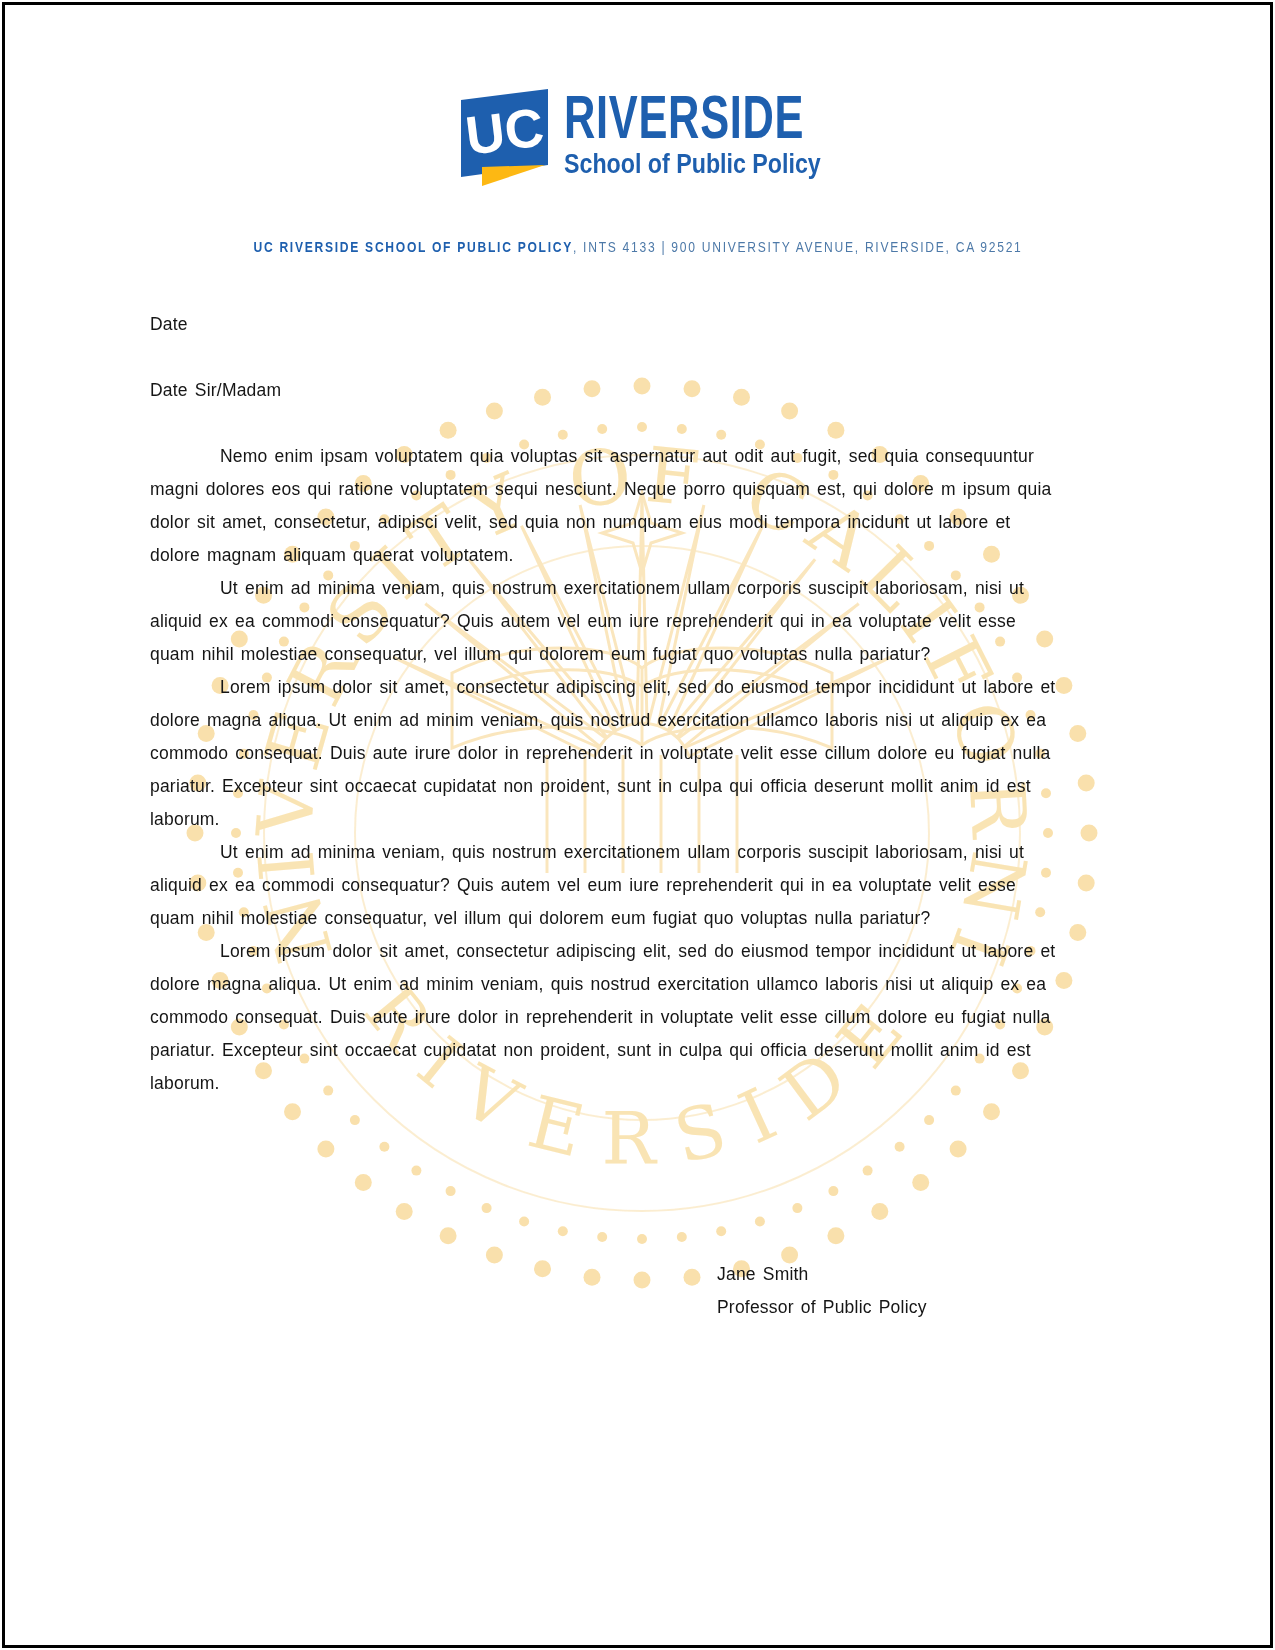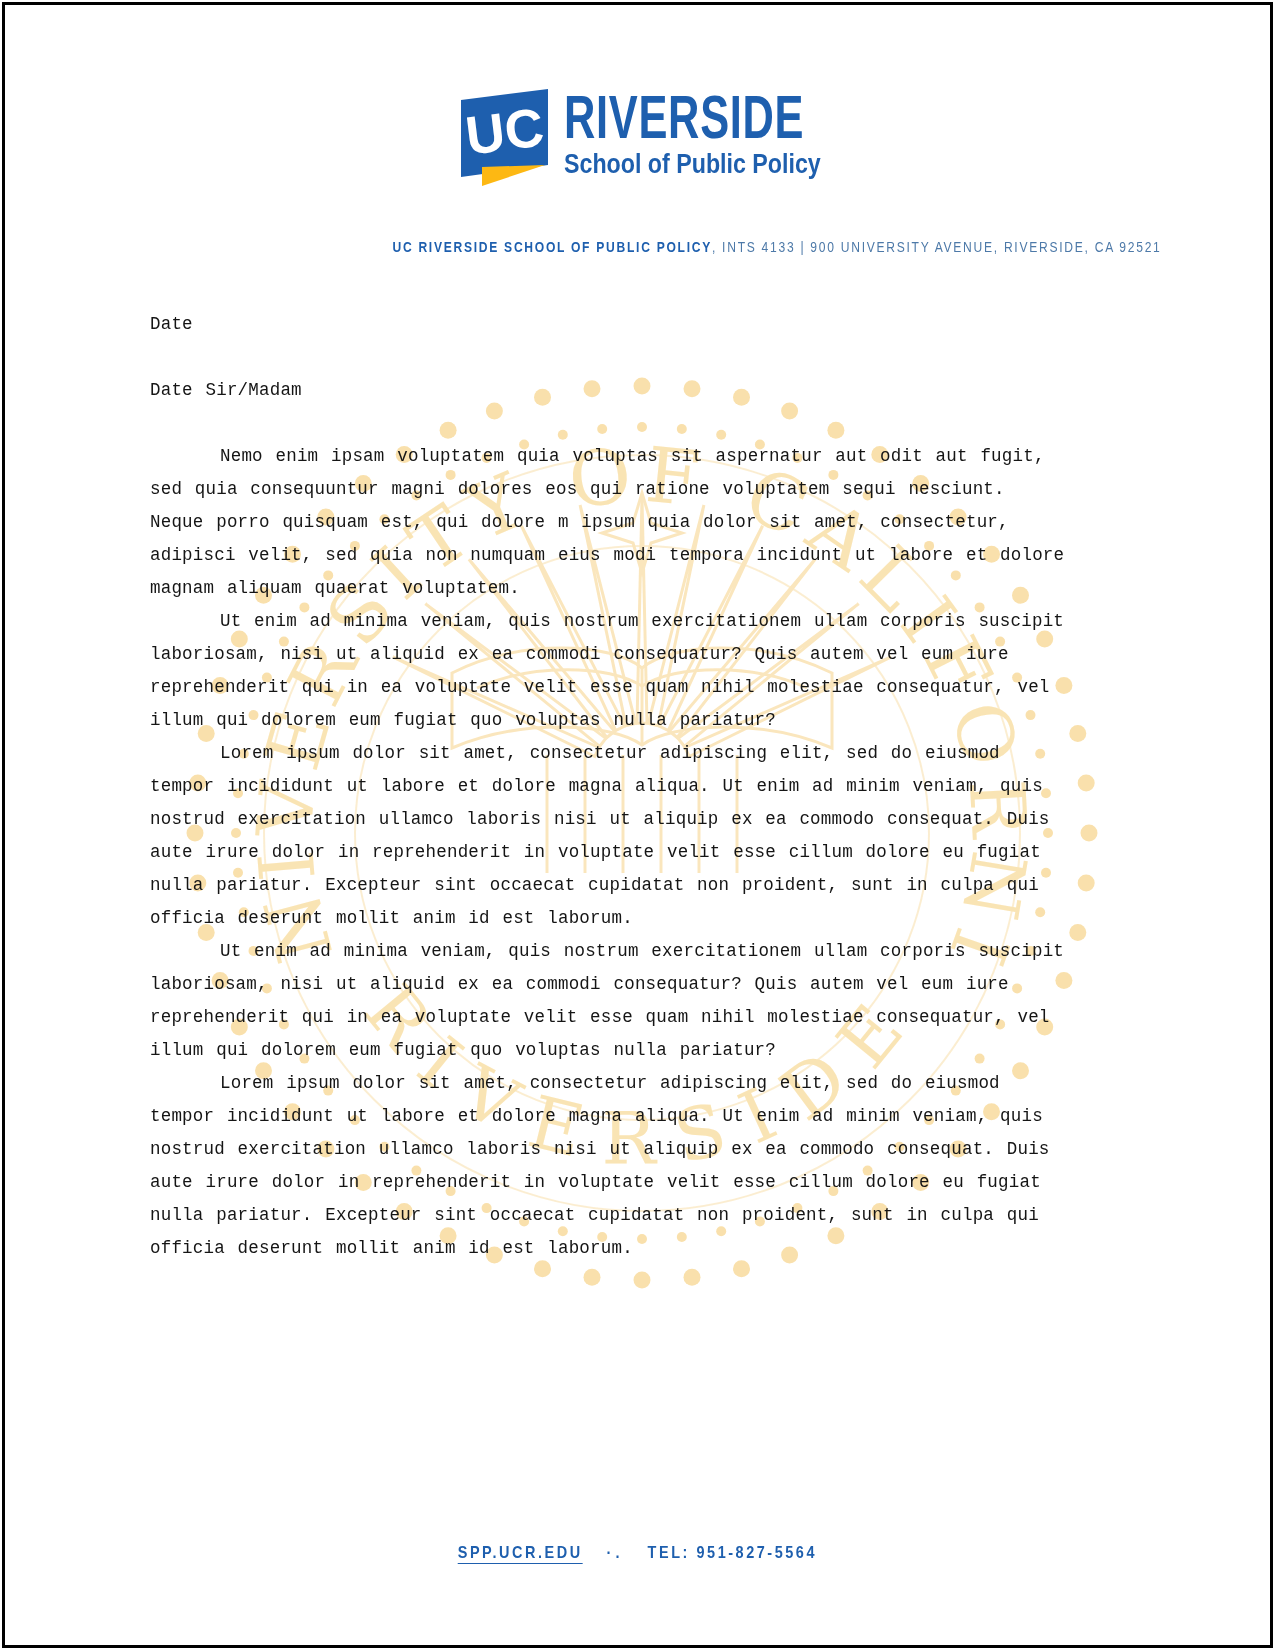--- a/index.html
+++ b/index.html
@@ -26,26 +26,26 @@
 
   
   .logo{position:relative;z-index:2;display:flex;justify-content:center;align-items:flex-start;gap:14px;margin-top:83px}
   .uc-mark{width:90px;height:104px;flex:0 0 auto}
   .uc-monogram{font-family:"Liberation Sans",sans-serif;font-weight:700;font-size:54px;fill:#fff}
   .logo-text{display:flex;flex-direction:column;width:252px}
   .wordmark{font-family:"Liberation Sans",sans-serif;font-weight:700;font-size:62px;line-height:58px;color:var(--blue);letter-spacing:1px;transform:scaleX(.70);transform-origin:left top;white-space:nowrap}
   .tagline{font-family:"Liberation Sans",sans-serif;font-weight:700;font-size:27px;line-height:30px;margin-top:3px;color:var(--blue);transform:scaleX(.86);transform-origin:left top;white-space:nowrap}
 
   
-  .address{position:relative;z-index:2;text-align:right;margin-top:46px;color:var(--blue)}
+  .address{position:relative;z-index:2;text-align:center;margin-top:46px;color:var(--blue)}
   .address-inner{display:inline-block;transform:scaleX(.78);transform-origin:center;font-family:"Liberation Sans",sans-serif;font-weight:700;font-size:15.5px;letter-spacing:2.2px;white-space:nowrap}
   .address-light{font-weight:400;color:var(--blue-light)}
 
   
-  .letter{position:relative;z-index:2;padding:0 205px 0 145px;font-family:Liberation Mono, monospace;font-size:17.5px;line-height:33px;color:var(--ink);word-spacing:2px;letter-spacing:.2px}
+  .letter{position:relative;z-index:2;padding:0 205px 0 145px;font-family:Liberation Sans, sans-serif;font-size:17.5px;line-height:33px;color:var(--ink);word-spacing:2px;letter-spacing:.2px}
   .date{margin:52px 0 0}
   .salutation{margin:33px 0 0}
   .paragraphs{margin-top:33px}
   .paragraphs p{margin:0;text-indent:70px;white-space:pre-wrap}
   .signature{margin-top:158px;padding-left:567px}
   .signature p{margin:0}
 
   
   .footer{position:absolute;left:0;right:0;top:1538px;text-align:center;z-index:2;color:var(--blue)}
   .footer-inner{display:inline-flex;align-items:baseline;gap:28px;transform:scaleX(.85);transform-origin:center;font-family:"Liberation Sans",sans-serif;font-weight:700;font-size:17px;letter-spacing:3px;white-space:nowrap}
@@ -240,23 +240,20 @@
   <main class="letter">
     <p class="date">Date</p>
     <p class="salutation">Date Sir/Madam</p>
     <div class="paragraphs">
       <p>Nemo enim ipsam voluptatem quia voluptas sit aspernatur aut odit aut fugit, sed quia consequuntur magni dolores eos qui ratione voluptatem sequi nesciunt. Neque porro quisquam est, qui dolore m ipsum quia dolor sit amet, consectetur, adipisci velit, sed quia non numquam eius modi tempora incidunt ut labore et dolore magnam aliquam quaerat voluptatem.</p>
       <p>Ut enim ad minima veniam, quis nostrum exercitationem ullam corporis suscipit laboriosam, nisi ut aliquid ex ea commodi consequatur? Quis autem vel eum iure reprehenderit qui in ea voluptate velit esse quam nihil molestiae consequatur, vel illum qui dolorem eum fugiat quo voluptas nulla pariatur?</p>
       <p>Lorem ipsum dolor sit amet, consectetur adipiscing elit, sed do eiusmod tempor incididunt ut labore et dolore magna aliqua. Ut enim ad minim veniam, quis nostrud exercitation ullamco laboris nisi ut aliquip ex ea commodo consequat. Duis aute irure dolor in reprehenderit in voluptate velit esse cillum dolore eu fugiat nulla pariatur. Excepteur sint occaecat cupidatat non proident, sunt in culpa qui officia deserunt mollit anim id est laborum.</p>
       <p>Ut enim ad minima veniam, quis nostrum exercitationem ullam corporis suscipit laboriosam, nisi ut aliquid ex ea commodi consequatur? Quis autem vel eum iure reprehenderit qui in ea voluptate velit esse quam nihil molestiae consequatur, vel illum qui dolorem eum fugiat quo voluptas nulla pariatur?</p>
       <p>Lorem ipsum dolor sit amet, consectetur adipiscing elit, sed do eiusmod tempor incididunt ut labore et dolore magna aliqua. Ut enim ad minim veniam, quis nostrud exercitation ullamco laboris nisi ut aliquip ex ea commodo consequat. Duis aute irure dolor in reprehenderit in voluptate velit esse cillum dolore eu fugiat nulla pariatur. Excepteur sint occaecat cupidatat non proident, sunt in culpa qui officia deserunt mollit anim id est laborum.</p>
     </div>
+    <div class="signature">
+      <p>Jane Smith</p>
+      <p>Professor of Public Policy</p>
+    </div>
   </main>
 
-  <footer class="footer">
-    <span class="footer-inner">
-      <a class="website">SPP.UCR.EDU</a>
-      <span class="separator">·.</span>
-      <span class="phone">TEL: 951-827-5564</span>
-    </span>
-  </footer>
 
 </div>
 
 </body></html>

